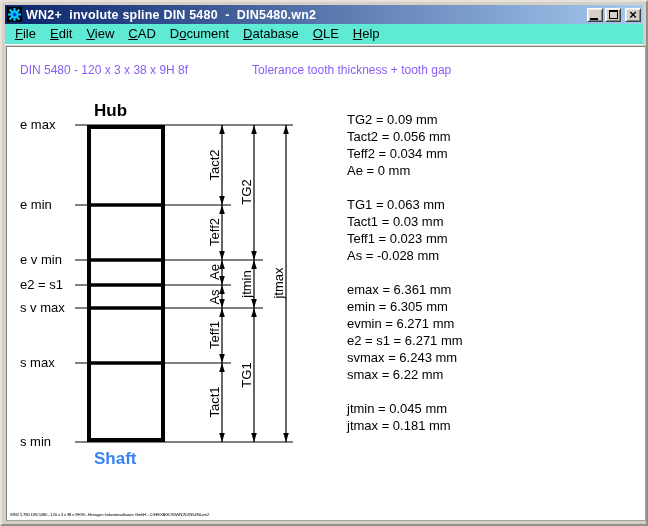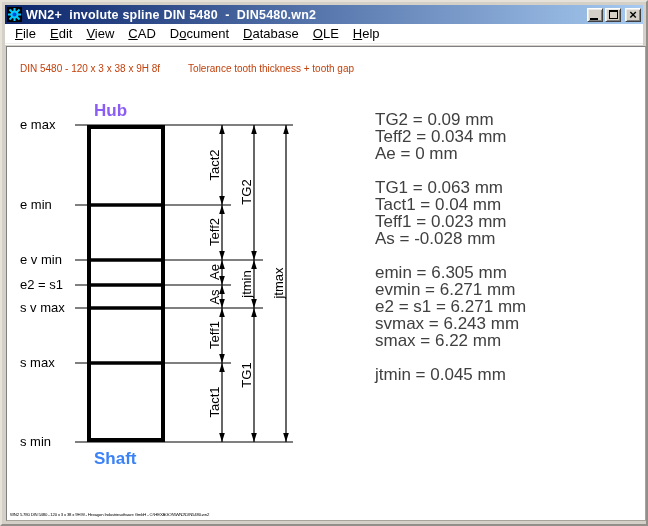--- a/index.html
+++ b/index.html
@@ -33,51 +33,51 @@
     padding: 0; cursor: default;
   }
   .wbtn.close { margin-left: 2px; }
   .glyph-min { display: block; width: 8px; height: 2px; background: #000; margin-top: 8px; margin-right: 2px; }
   .glyph-max { display: block; width: 9px; height: 9px; border: 1px solid #000; border-top-width: 2px; }
   .glyph-close { font-size: 13px; font-weight: bold; line-height: 11px; color: #000; font-family: "Liberation Sans", sans-serif; }
 
   
   .menubar {
     position: absolute; left: 3px; top: 22px; right: 3px; height: 21px;
-    background: #ffffff; display: flex; align-items: center;
+    background: #5eead4; display: flex; align-items: center;
     font-size: 13px; color: #000; padding-left: 3px;
     border-bottom: 1px solid #fff;
     box-shadow: 0 -1px 0 #80808022 inset;
   }
   .menu-item { padding: 2px 7px 3px 7px; white-space: pre; }
   .menu-item u { text-decoration: underline; }
 
   
   .content {
     position: absolute; left: 4px; top: 44px; width: 640px; height: 475px;
     background: #fff;
     border: 1px solid; border-color: #808080 #a8a49c #a8a49c #808080;
     overflow: hidden;
   }
-  .heading { position: absolute; left: 13px; top: 16px; font-size: 10px; color: #c2410c; display: flex; }
+  .heading { position: absolute; left: 13px; top: 16px; font-size: 12px; color: #8b5cf6; display: flex; gap: 36px; }
   .heading .spec { white-space: pre; }
   .heading .sub { margin-left: 28px; white-space: pre; }
 
-  .hub-label   { position: absolute; left: 87px; top: 54px;  font-size: 17px; font-weight: bold; color: #8b5cf6; }
+  .hub-label   { position: absolute; left: 87px; top: 54px;  font-size: 17px; font-weight: bold; color: #000000; }
   .shaft-label { position: absolute; left: 87px; top: 402px; font-size: 17px; font-weight: bold; color: #3b82f6; }
 
   .rowlabel { position: absolute; left: 13px; height: 16px; line-height: 16px; font-size: 13px; color: #000; white-space: pre; }
   .rl-0 { top: 70px; }  .rl-1 { top: 150px; } .rl-2 { top: 205px; }
   .rl-3 { top: 230px; } .rl-4 { top: 253px; } .rl-5 { top: 308px; }
   .rl-6 { top: 387px; }
 
   .diagram-svg { position: absolute; left: 3px; top: 51px; }
   .dimtext text { font-family: "Liberation Sans", sans-serif; font-size: 13px; }
 
-  .vals { position: absolute; left: 368px; top: 64px; font-size: 17px; line-height: 17px; color: #404040; }
+  .vals { position: absolute; left: 340px; top: 64px; font-size: 13px; line-height: 17px; color: #000000; }
   .vgroup { margin-bottom: 17px; }
   .vgroup div { white-space: pre; }
 
   .footer {
     position: absolute; left: 3px; top: 466px; font-size: 6px; color: #000;
     transform: scale(0.72, 0.62); transform-origin: left top;
     white-space: nowrap; font-family: "Liberation Sans", sans-serif;
     letter-spacing: -0.3px;
   }
 </style>
@@ -194,37 +194,40 @@
         <text transform="translate(241,94) rotate(-90)">TG2</text>
         <text transform="translate(241,186) rotate(-90)">jtmin</text>
         <text transform="translate(241,277) rotate(-90)">TG1</text>
         <text transform="translate(273,185) rotate(-90)">jtmax</text>
       </g>
     </svg>
 
     <div class="vals">
       <div class="vgroup">
           <div>TG2 = 0.09 mm</div>
+          <div>Tact2 = 0.056 mm</div>
           <div>Teff2 = 0.034 mm</div>
           <div>Ae = 0 mm</div>
         </div>
       <div class="vgroup">
           <div>TG1 = 0.063 mm</div>
-          <div>Tact1 = 0.04 mm</div>
+          <div>Tact1 = 0.03 mm</div>
           <div>Teff1 = 0.023 mm</div>
           <div>As = -0.028 mm</div>
         </div>
       <div class="vgroup">
+          <div>emax = 6.361 mm</div>
           <div>emin = 6.305 mm</div>
           <div>evmin = 6.271 mm</div>
           <div>e2 = s1 = 6.271 mm</div>
           <div>svmax = 6.243 mm</div>
           <div>smax = 6.22 mm</div>
         </div>
       <div class="vgroup">
           <div>jtmin = 0.045 mm</div>
+          <div>jtmax = 0.181 mm</div>
         </div>
     </div>
 
     <div class="footer">WN2 5.780 DIN 5480 - 120 x 3 x 38 x 9H 8f - Hexagon Industriesoftware GmbH - C:\HEXAGON\WN2\DIN5480.wn2</div>
   </div>
 
 </div>
 
 </body></html>

